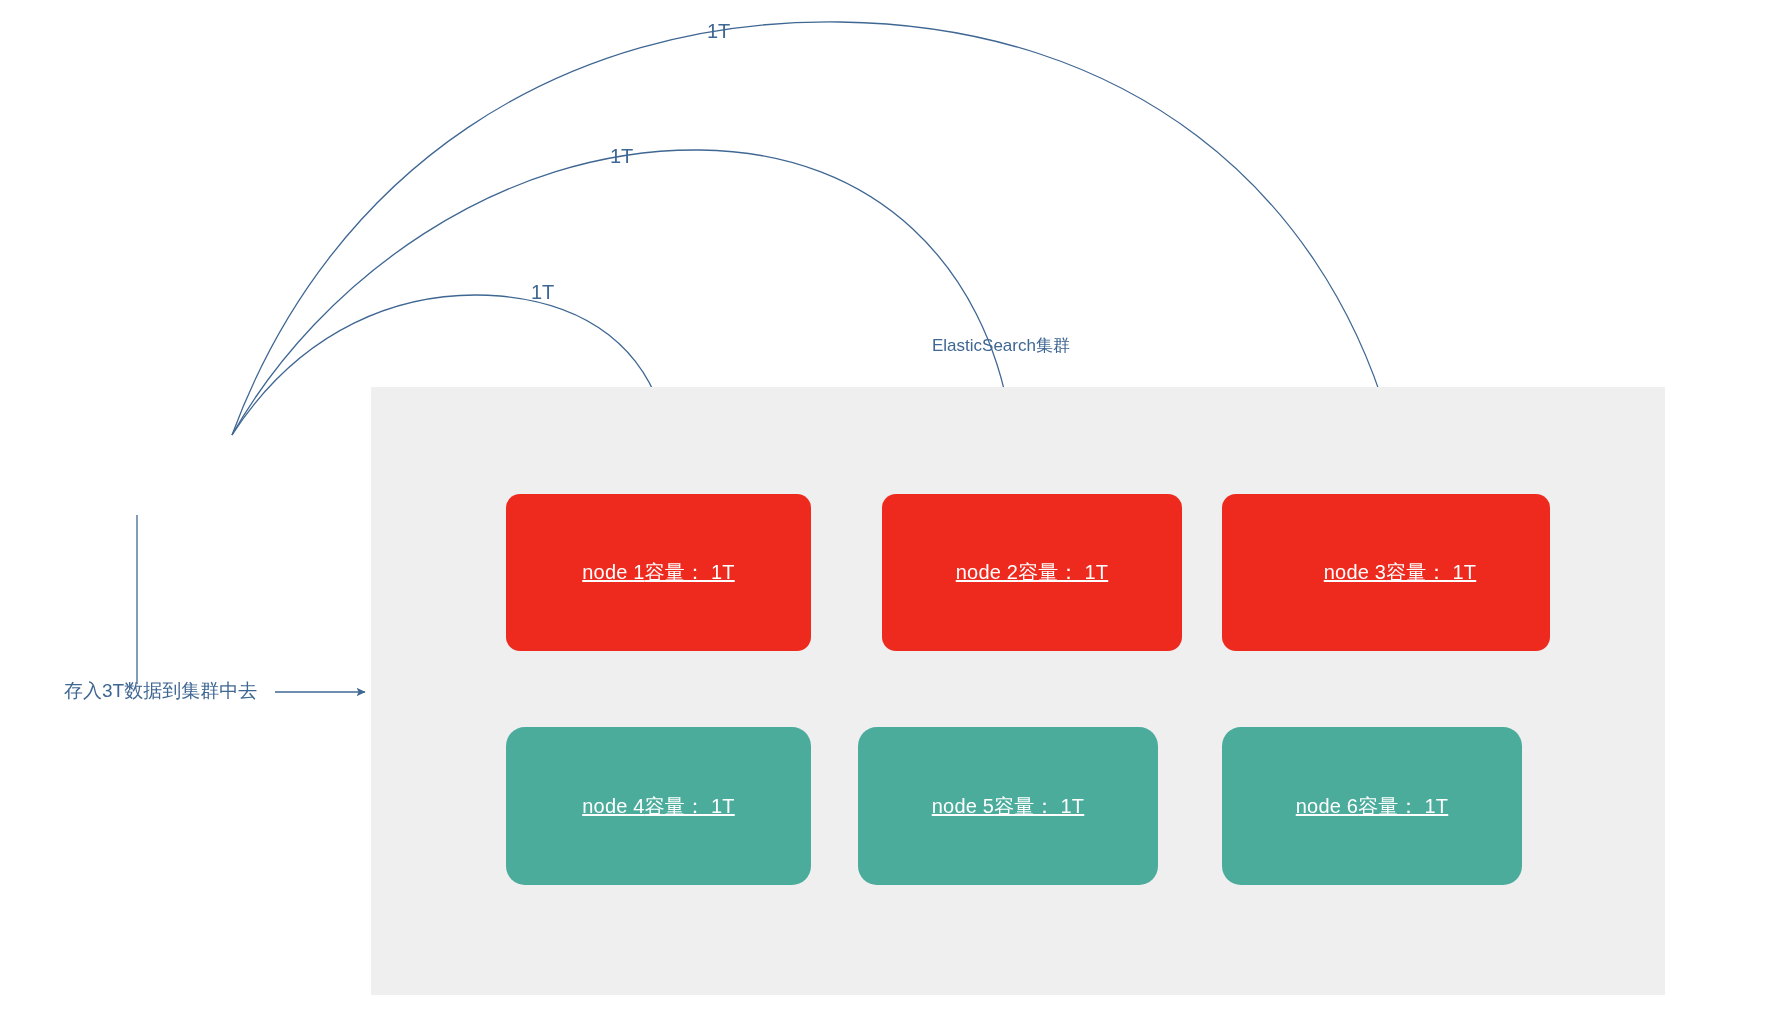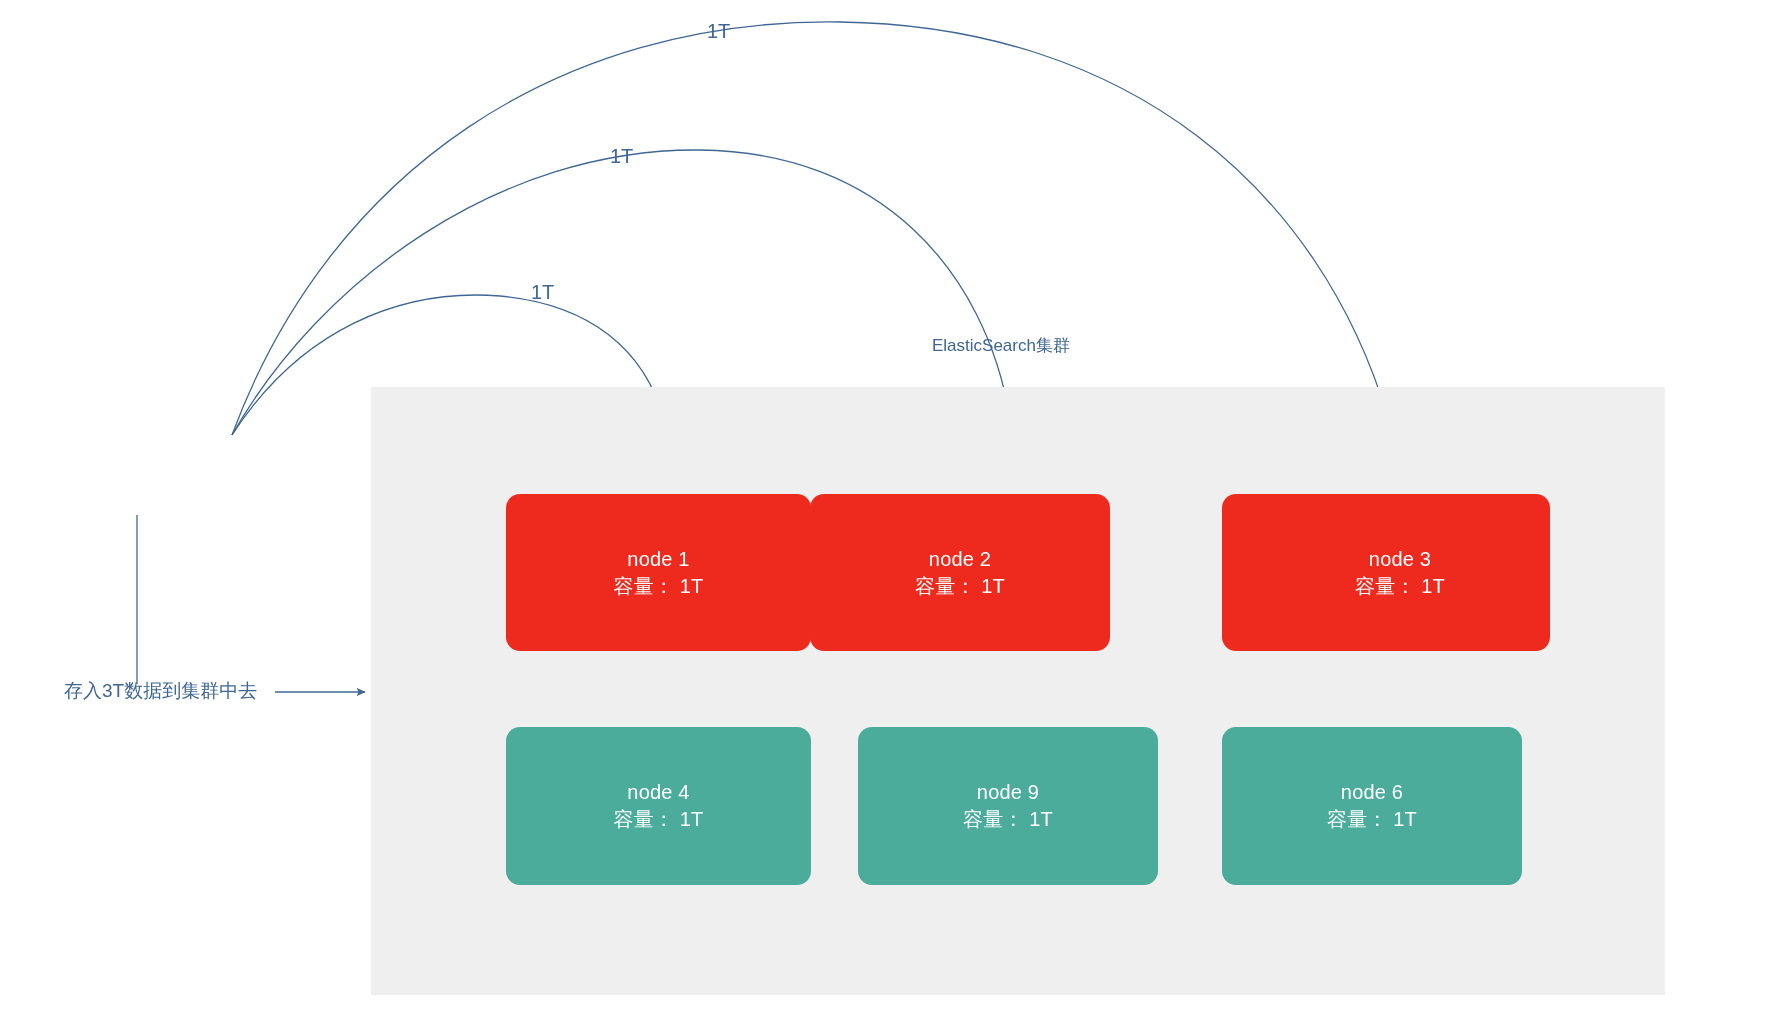--- a/index.html
+++ b/index.html
@@ -35,37 +35,38 @@
     width: 1294px;
     height: 608px;
     background: #efefef;
   }
 
   
   .node-card {
     position: absolute;
     border-radius: 14px;
     display: flex;
-    flex-direction: column;
+    flex-direction: row;
     align-items: center;
     justify-content: center;
     color: #ffffff;
     text-align: center;
     line-height: 1.35;
+    text-decoration: underline;
   }
   .node-card .node-title {
     font-size: 20px;
     letter-spacing: 0.2px;
   }
   .node-card .node-cap {
     font-size: 20px;
     letter-spacing: 0.2px;
   }
   .node-red   { background: #ee2a1f; }
-  .node-green { background: #4bac9c; }
+  .node-green { background: #4bac9c; border-radius: 19px; }
 
   
   .source-box {
     position: absolute;
     left: 45px;
     top: 338px;
     width: 183px;
     height: 175px;
     border-radius: 26px;
     background: #6fbcc0;
@@ -128,37 +129,37 @@
   <div class="label" style="left:531px; top:281px;">1T</div>
 
   <div class="label label-small" style="left:64px; top:678px;">存入3T数据到集群中去</div>
 
 
   <div class="node-card node-red" style="left:506px; top:494px; width:305px; height:157px;">
     <span class="node-title">node 1</span>
     <span class="node-cap">容量： 1T</span>
   </div>
 
-  <div class="node-card node-red" style="left:810px; top:494px; width:300px; height:157px;">
+  <div class="node-card node-red" style="left:882px; top:494px; width:300px; height:157px;">
     <span class="node-title">node 2</span>
     <span class="node-cap">容量： 1T</span>
   </div>
 
   <div class="node-card node-red" style="left:1222px; top:494px; width:300px; height:157px;padding-left:28px;">
     <span class="node-title">node 3</span>
     <span class="node-cap">容量： 1T</span>
   </div>
 
   <div class="node-card node-green" style="left:506px; top:727px; width:305px; height:158px;">
     <span class="node-title">node 4</span>
     <span class="node-cap">容量： 1T</span>
   </div>
 
   <div class="node-card node-green" style="left:858px; top:727px; width:300px; height:158px;">
-    <span class="node-title">node 9</span>
+    <span class="node-title">node 5</span>
     <span class="node-cap">容量： 1T</span>
   </div>
 
   <div class="node-card node-green" style="left:1222px; top:727px; width:300px; height:158px;">
     <span class="node-title">node 6</span>
     <span class="node-cap">容量： 1T</span>
   </div>
 
 </div>
 

